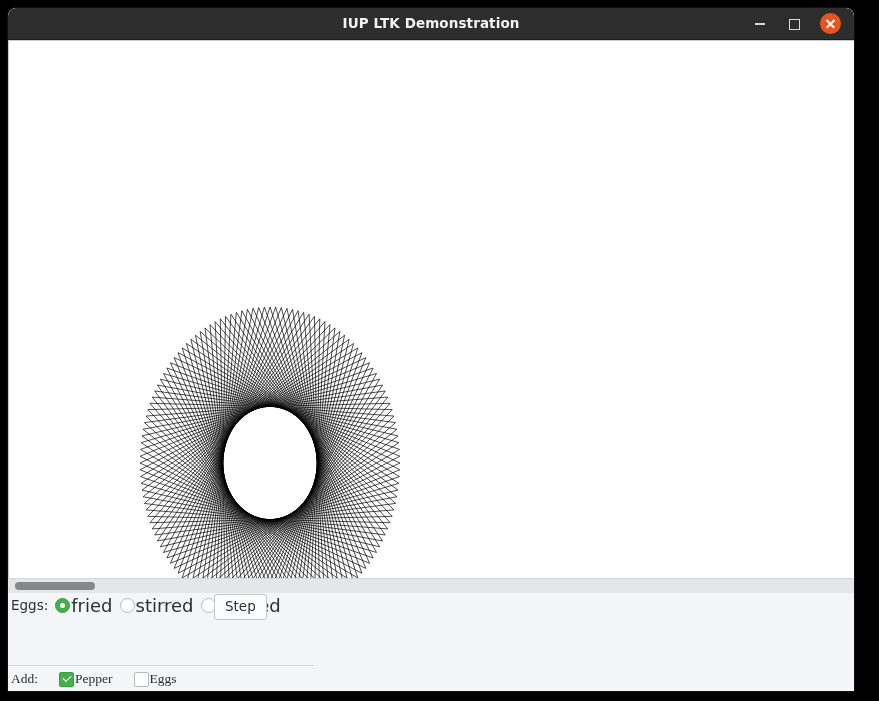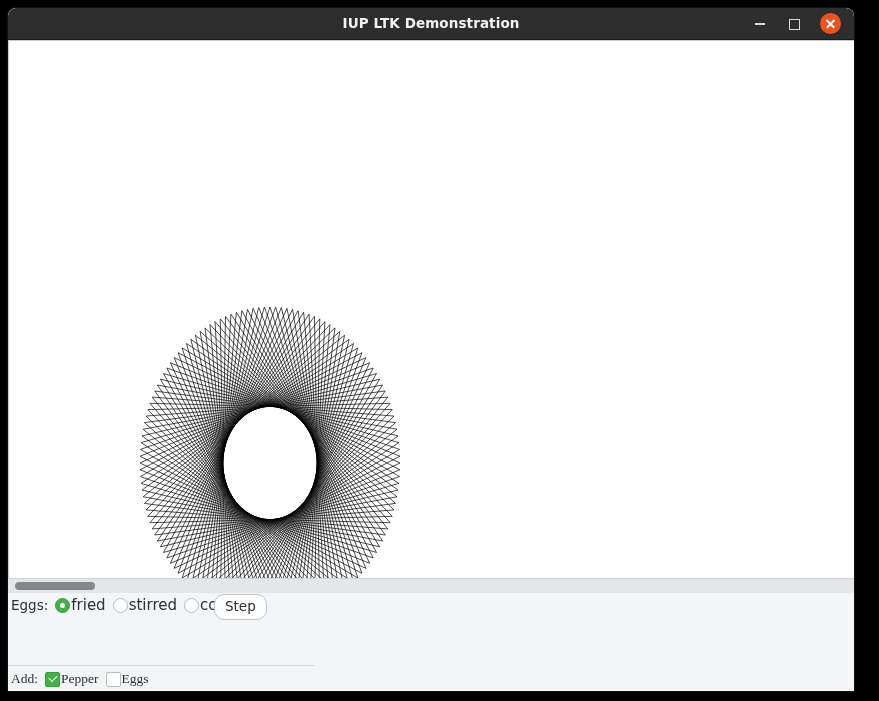--- a/index.html
+++ b/index.html
@@ -219,21 +219,21 @@
     left: 4px; top: 4px;
     width: 5px; height: 5px;
     border-radius: 50%;
     background: #ffffff;
   }
   .radio-dot.off {
     background: #ffffff;
     border: 1px solid #b7bbbe;
   }
   .radio-label {
-    font-size: 15px;
+    font-size: 18px;
     color: #2c2f33;
     margin-left: 1px;
     user-select: none;
   }
 
   
   #row-step {
     top: 25px;
     left: 0;
     width: 300px;
@@ -246,38 +246,38 @@
     width: 306px;
     height: 1px;
     background: #d4d7da;
   }
   .btn {
     font-family: "DejaVu Sans", "Liberation Sans", sans-serif;
     font-size: 13.5px;
     color: #2c2f33;
     background: #fcfcfc;
     border: 1px solid #c2c5c8;
-    border-radius: 10px;
+    border-radius: 3px;
     padding: 3px 9px 4px 9px;
     cursor: pointer;
     line-height: 1.1;
   }
   #btn-step {
     position: absolute;
     left: 206px;
     top: 1px;
     padding: 4px 10px 5px 10px;
   }
 
   
   #row-add { top: 75px; left: 3px; height: 22px; font-family: Liberation Serif, serif; }
   .check-item {
     display: flex;
     align-items: center;
-    margin-left: 7px;
+    margin-left: 21px;
     cursor: pointer;
   }
   .check-box {
     width: 15px;
     height: 15px;
     box-sizing: border-box;
     border-radius: 2px;
     flex: 0 0 auto;
     position: relative;
   }

